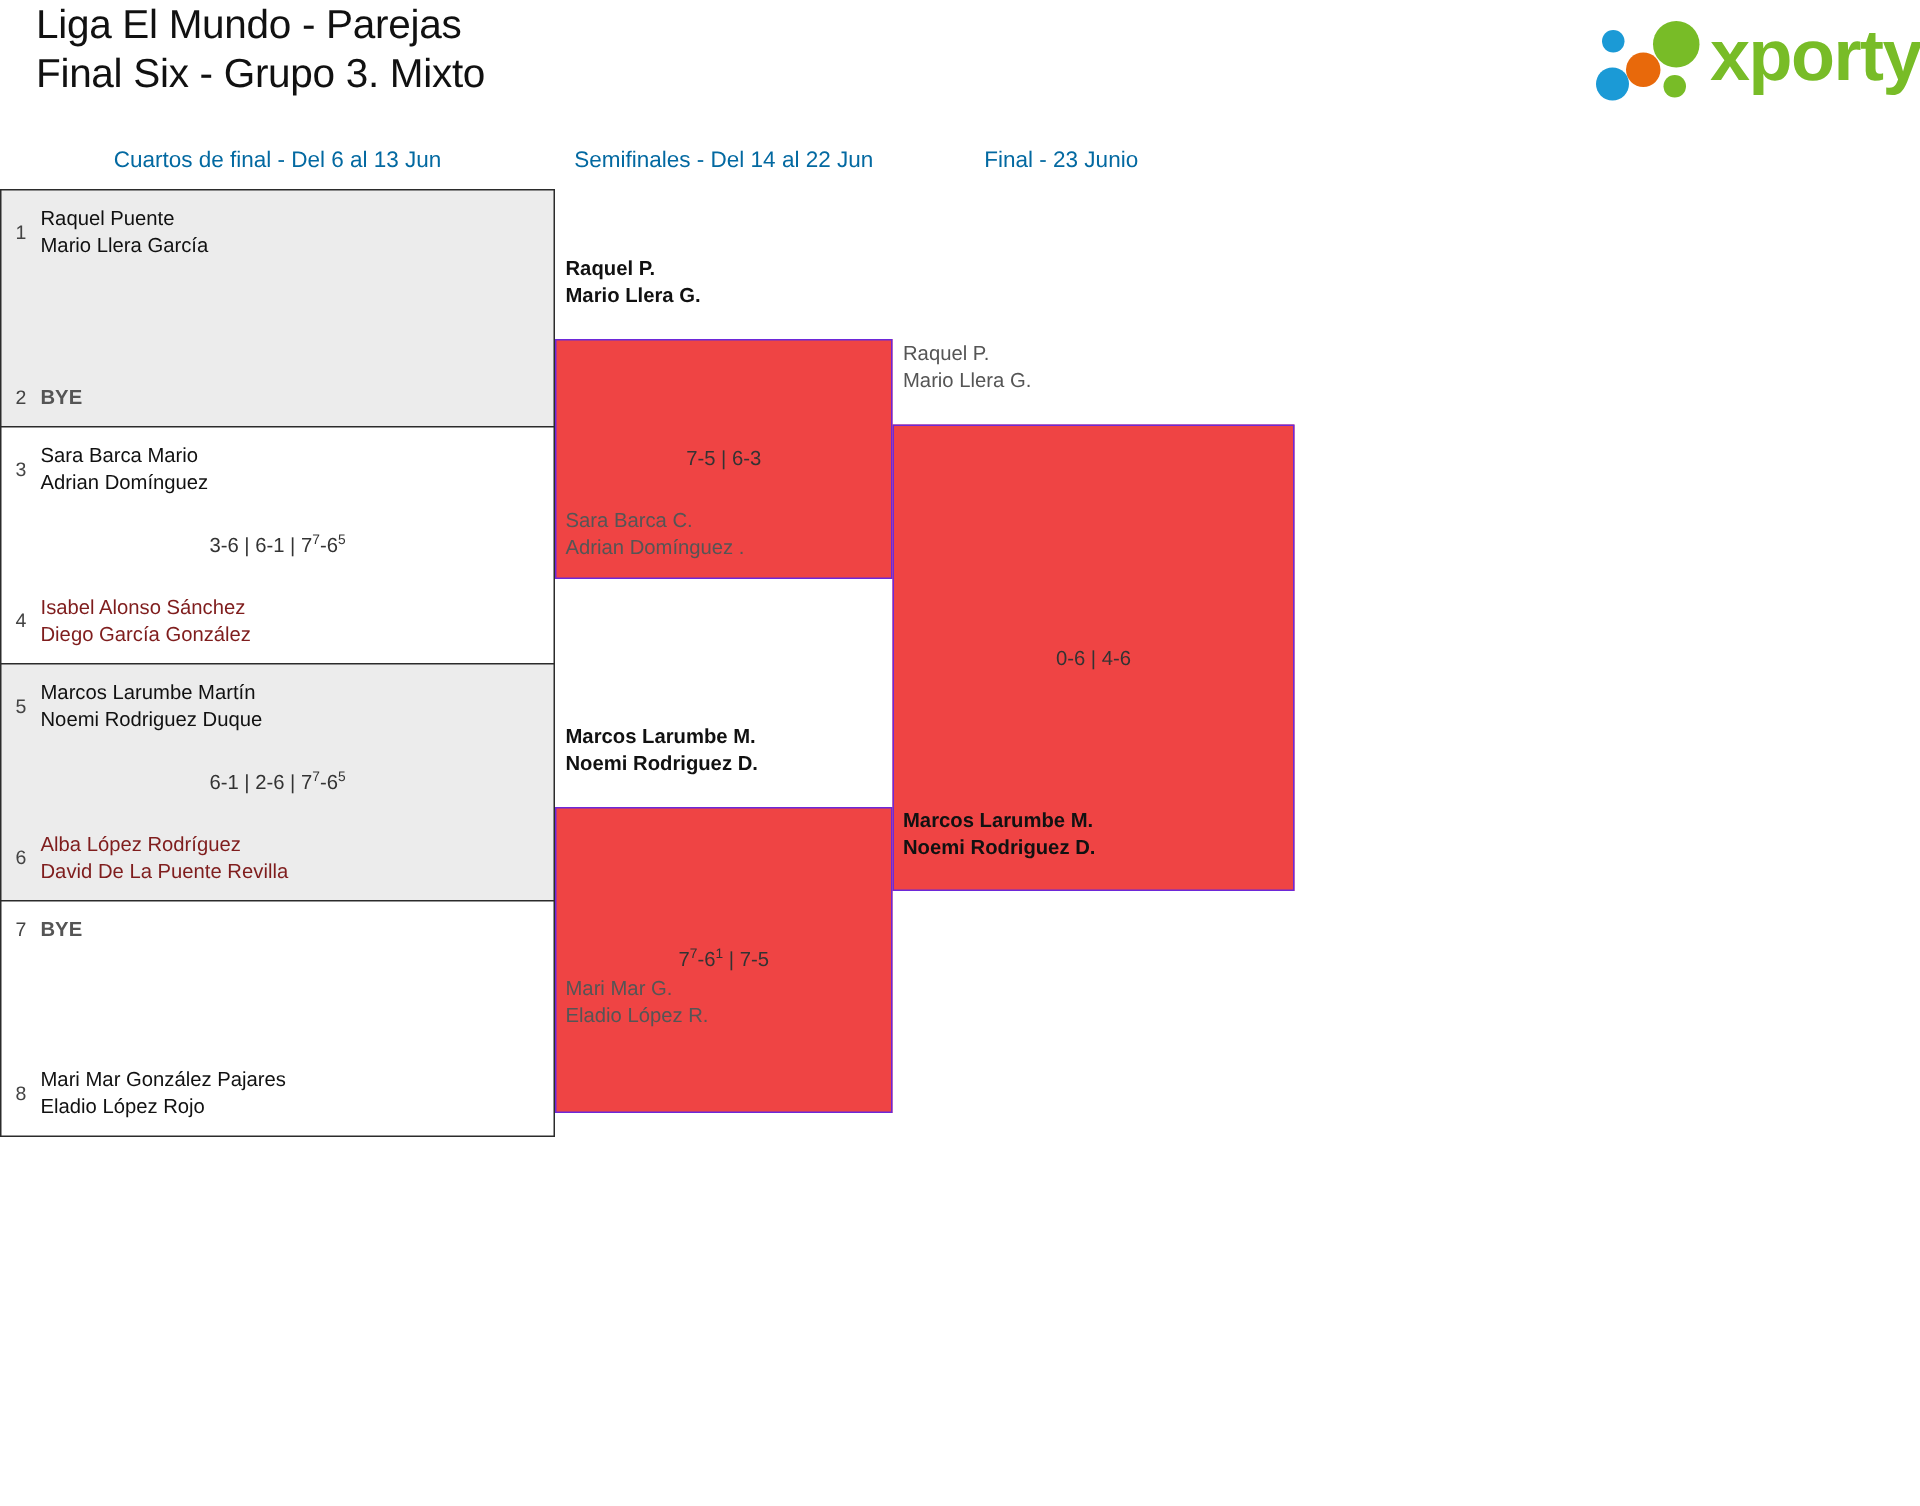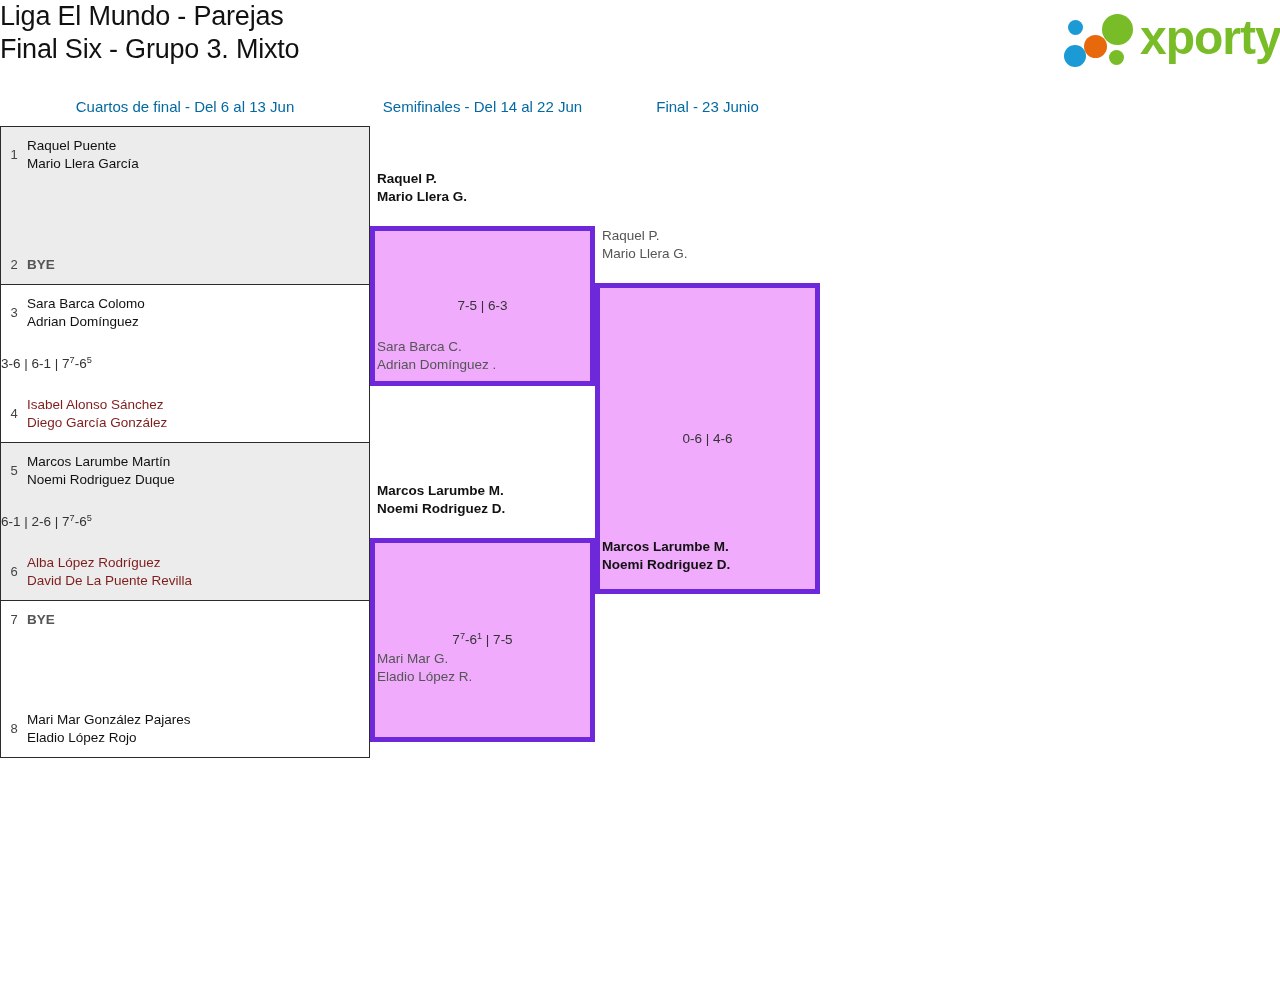--- a/index.html
+++ b/index.html
@@ -18,21 +18,21 @@
   .page-title {
     position: absolute;
     left: 0px; top: 0px;
     width: 760px;
     font-size: 27px;
     line-height: 33px;
     font-weight: 400;
     color: #111111;
     letter-spacing: -0.2px;
   }
-  .page-title .line { display: block; white-space: pre; }
+  .page-title .line { display: block; white-space: pre; padding-left: 24px; }
 
   
   .logo {
     position: absolute;
     right: 6px; top: 8px;
     width: 230px; height: 60px;
   }
   .logo-dots { position: absolute; left: 18px; top: 4px; width: 74px; height: 54px; }
   .dot { position: absolute; border-radius: 50%; }
   .dot.blue-sm  { left: 6px;  top: 8px;  width: 15px; height: 15px; background: #1b9ad6; }
@@ -101,30 +101,31 @@
   }
   .names.win  { font-weight: 400; color: #111111; }
   .names.lose { font-weight: 400; color: #7f1d1d; }
   .names.bye  { font-weight: 700; color: #555555; }
 
   .qf-score {
     position: absolute;
     left: 0; right: 0;
     top: 50%;
     transform: translateY(-50%);
+    text-align: center;
     font-size: 13.5px;
     line-height: 18px;
     color: #333333;
   }
 
   
   .rbox {
     position: absolute;
-    border: 5px solid #6d28d9;
-    background: #f0abfc;
+    border: 1px solid #6d28d9;
+    background: #ef4444;
   }
   .rbox-score {
     position: absolute;
     left: 0; right: 0;
     top: 50%;
     transform: translateY(-50%);
     text-align: center;
     font-size: 13.5px;
     line-height: 18px;
     color: #333333;
@@ -173,21 +174,21 @@
 Mario Llera García</span>
         </div>
         <div class="qf-entry bottom">
           <span class="seed">2</span>
           <span class="names bye">BYE</span>
         </div>
       </div>
       <div class="qf-block plain" style="top:284px">
         <div class="qf-entry top">
           <span class="seed">3</span>
-          <span class="names win">Sara Barca Colomo
+          <span class="names win">Sara Barca Mario
 Adrian Domínguez</span>
         </div>
         <div class="qf-entry bottom">
           <span class="seed">4</span>
           <span class="names lose">Isabel Alonso Sánchez
 Diego García González</span>
         </div>
         <div class="qf-score"><span>3-6 | 6-1 | 7</span><sup>7</sup><span>-6</span><sup>5</sup></div>
       </div>
       <div class="qf-block shaded" style="top:442px">
@@ -223,20 +224,20 @@
 Adrian Domínguez .</div>
       <div class="adv-names win" style="left:377px;top:482px">Marcos Larumbe M.
 Noemi Rodriguez D.</div>
       <div class="rbox" style="left:370px;top:538px;width:225px;height:204px">
         <div class="rbox-score"><span>7</span><sup>7</sup><span>-6</span><sup>1</sup><span> | 7-5</span></div>
       </div>
       <div class="adv-names lose" style="left:377px;top:650px">Mari Mar G.
 Eladio López R.</div>
       <div class="adv-names lose" style="left:602px;top:227px">Raquel P.
 Mario Llera G.</div>
-      <div class="rbox" style="left:595px;top:283px;width:225px;height:311px">
+      <div class="rbox" style="left:595px;top:283px;width:268px;height:311px">
         <div class="rbox-score"><span>0-6 | 4-6</span></div>
       </div>
       <div class="adv-names win" style="left:602px;top:538px">Marcos Larumbe M.
 Noemi Rodriguez D.</div>
     </div>
 
 </div>
 
 </body></html>

